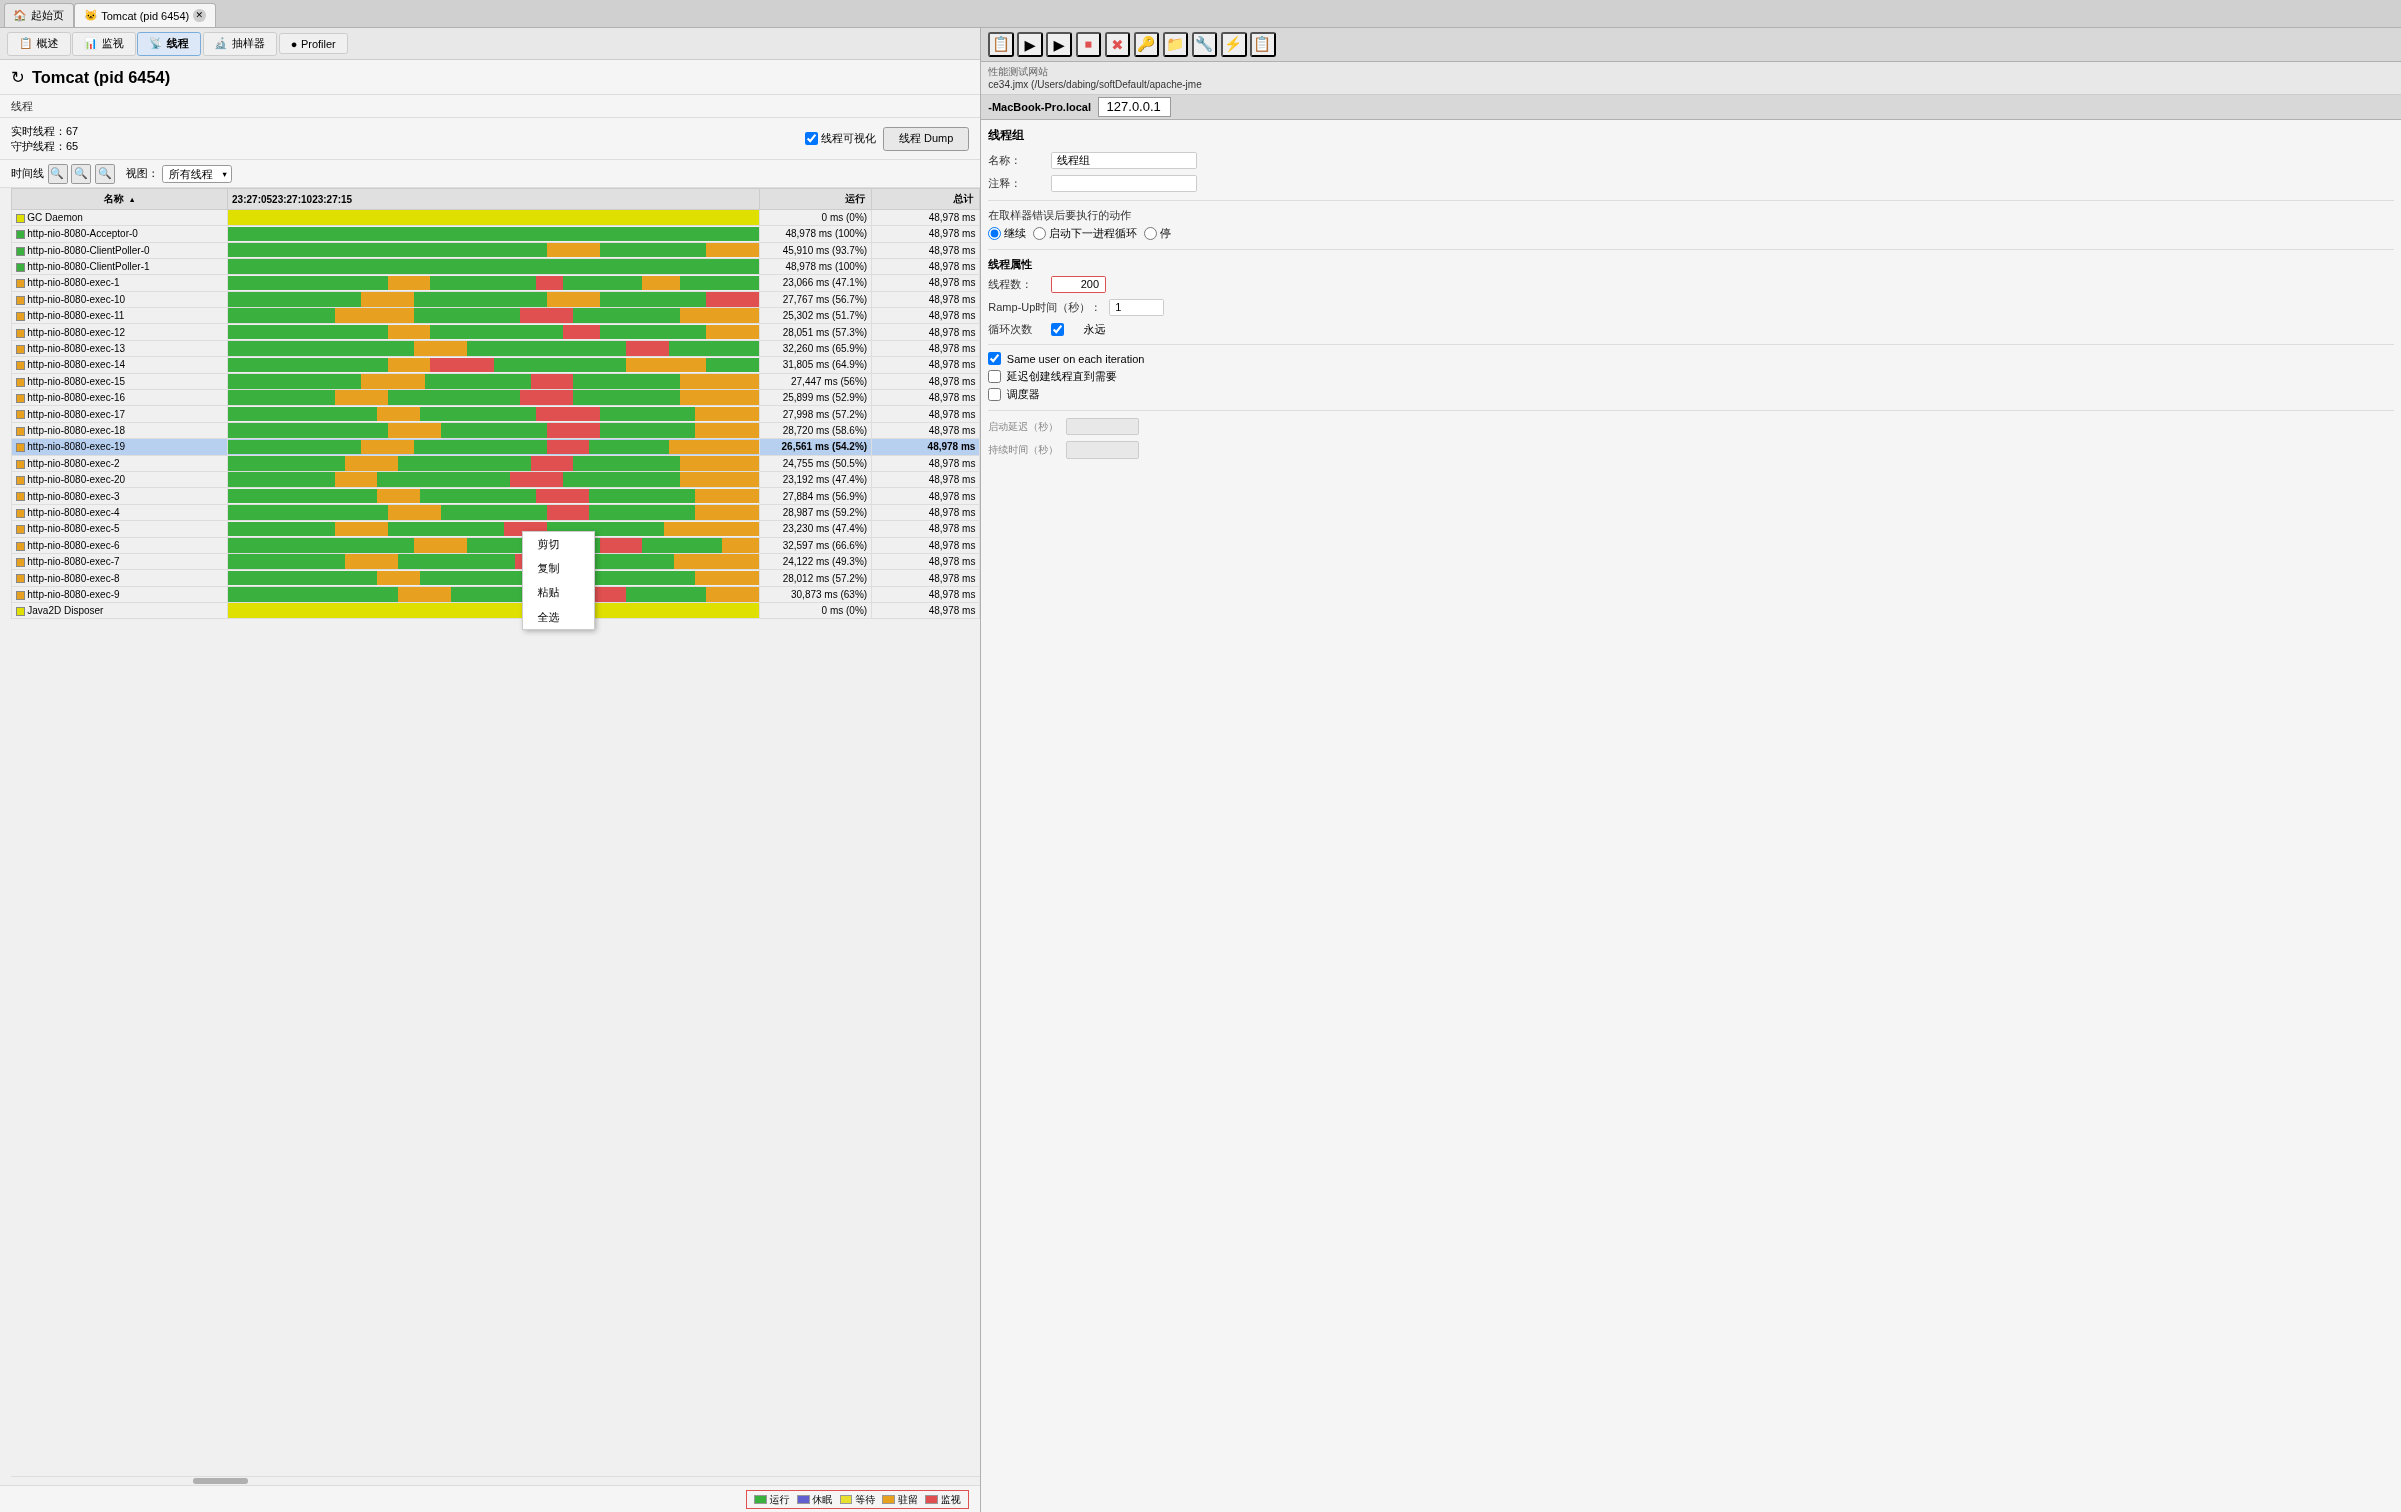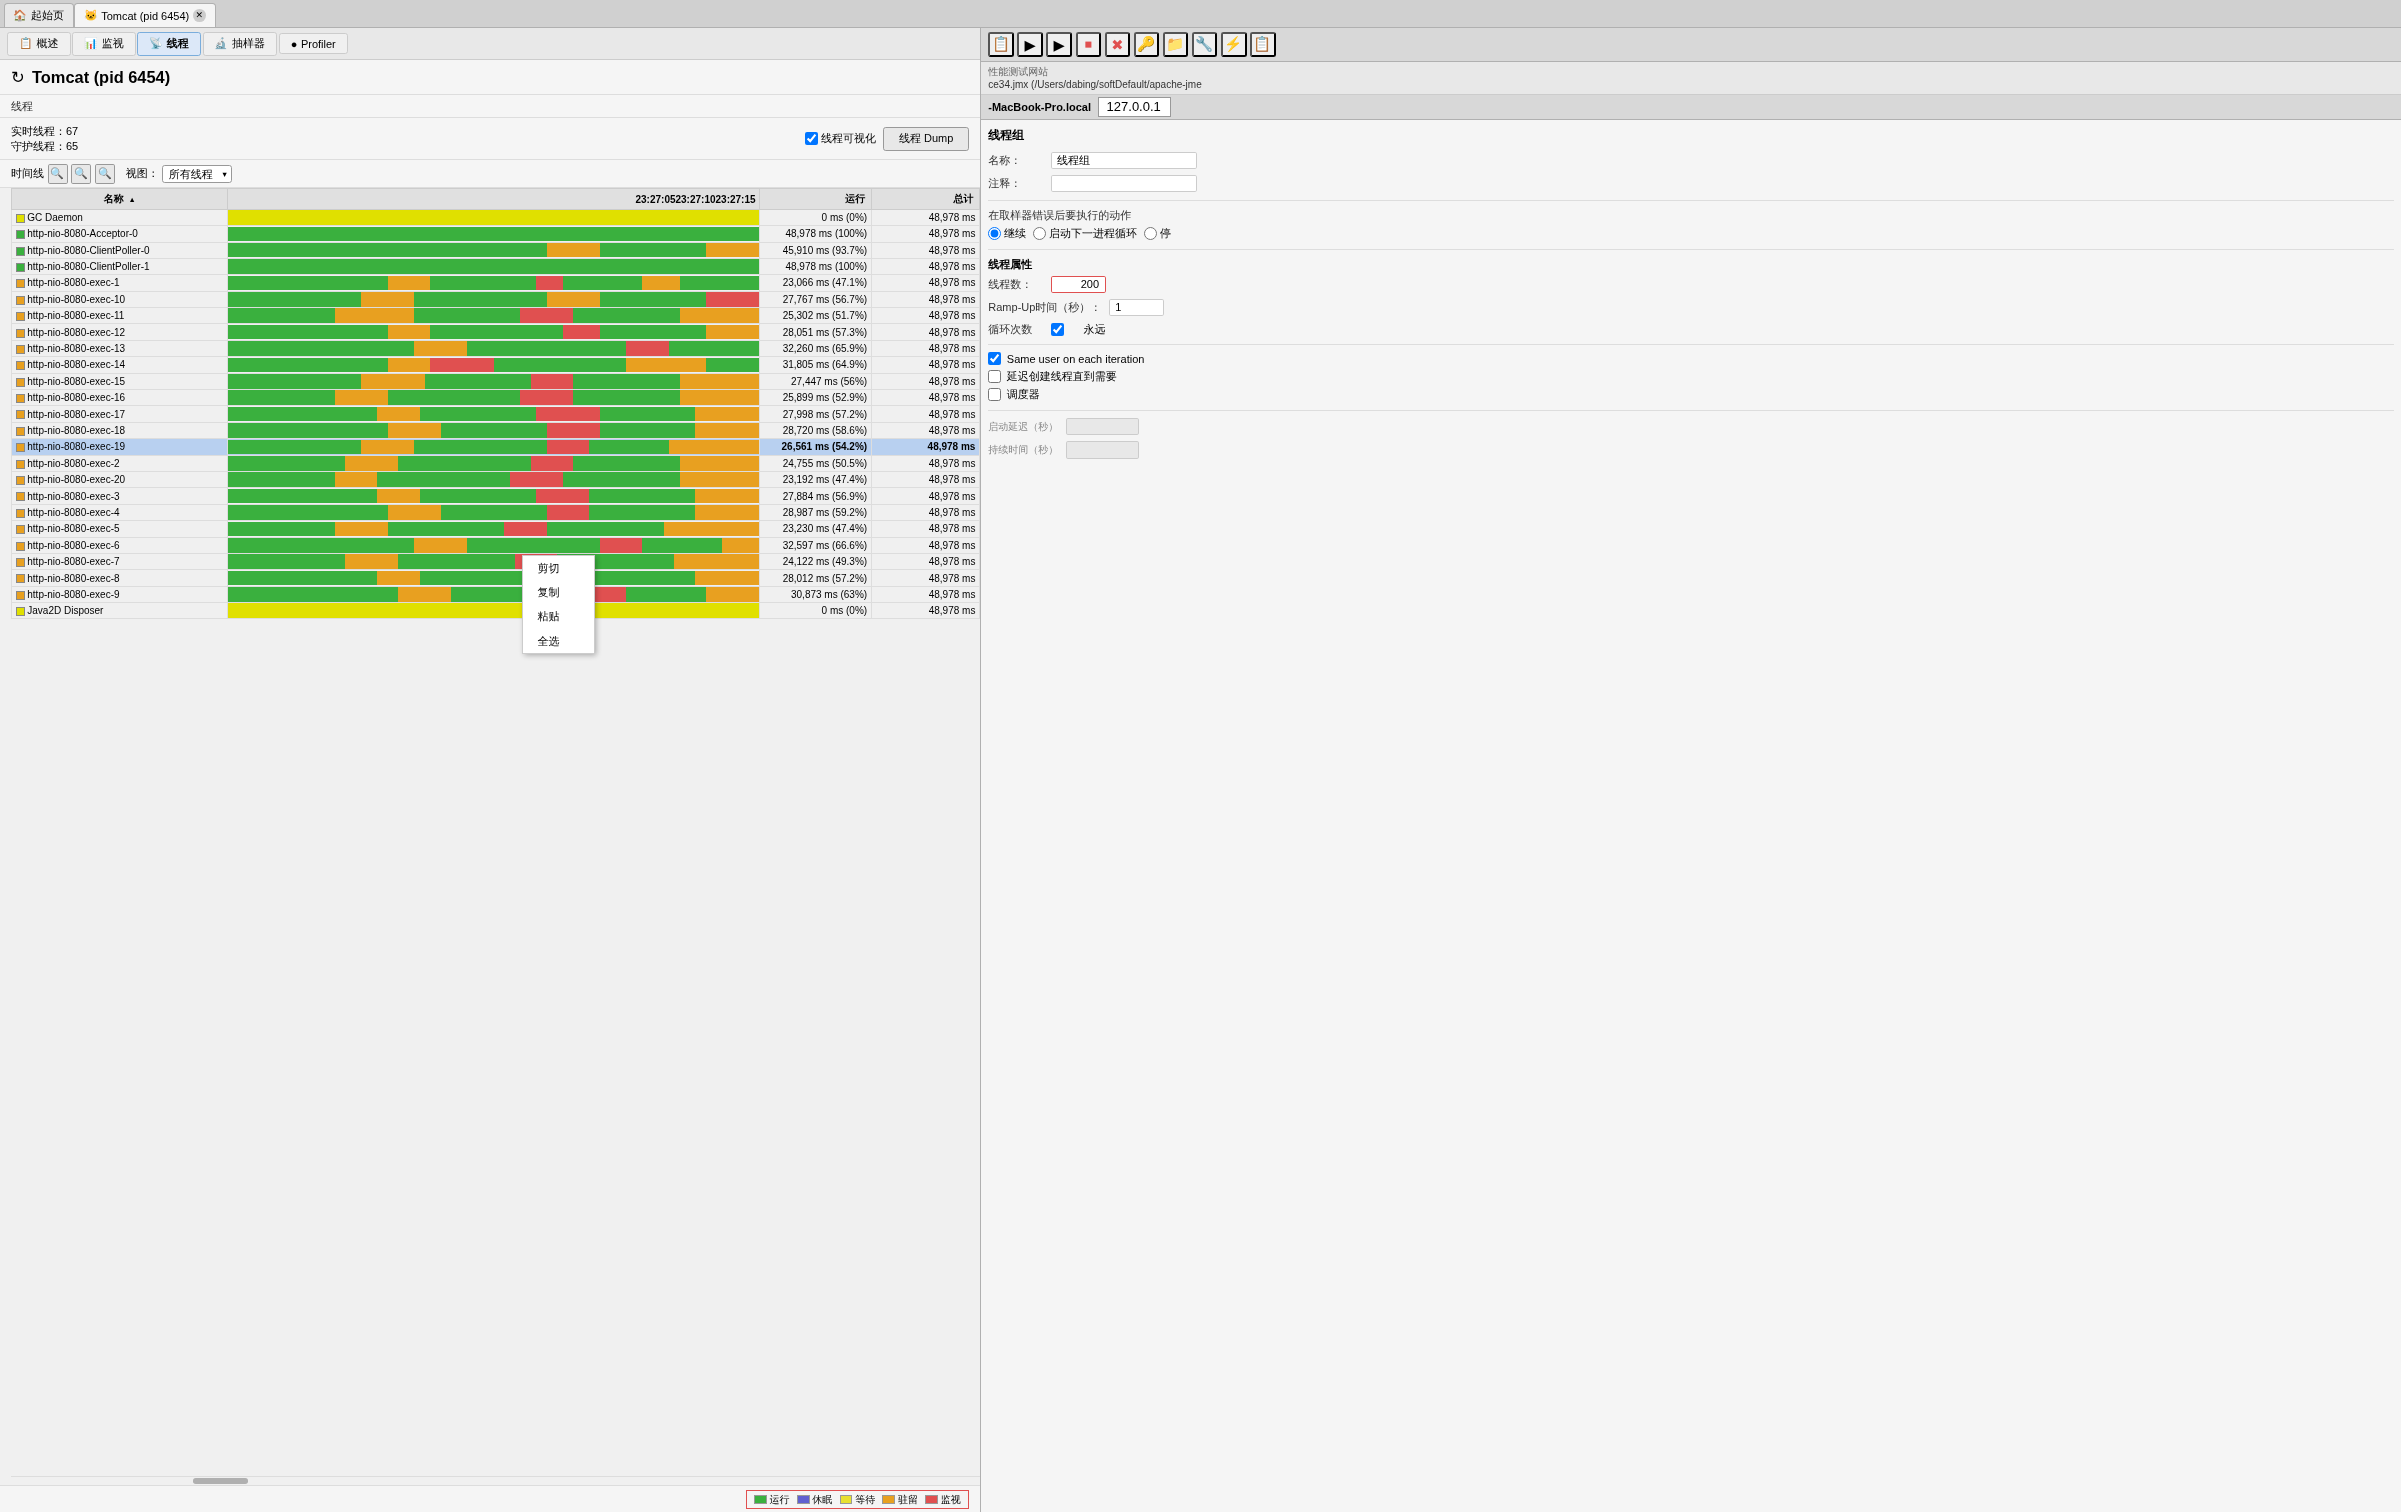--- a/index.html
+++ b/index.html
@@ -59,21 +59,21 @@
     .timeline-bar-chart { display: flex; height: 14.6px; width: 100%; }
     .bar-segment { height: 100%; }
 
     
     .legend-bar { display: flex; align-items: center; justify-content: flex-end; padding: 3.6px 11px; background: #f5f5f5; border-top: 0.9px solid #ddd; gap: 11px; font-size: 10px; }
     .legend-item { display: flex; align-items: center; gap: 2.7px; }
     .legend-color { width: 12.8px; height: 9px; border: 0.9px solid #999; }
     .legend-box { border: 1.8px solid #e05050; padding: 1.8px 7.3px; display: flex; align-items: center; gap: 7.3px; }
 
     
-    .context-menu { position: absolute; background: white; border: 0.9px solid #ccc; box-shadow: 1.8px 1.8px 5.5px rgba(0,0,0,0.3); z-index: 100; min-width: 73px; top: 367px; left: 511px; }
+    .context-menu { position: absolute; background: white; border: 0.9px solid #ccc; box-shadow: 1.8px 1.8px 5.5px rgba(0,0,0,0.3); z-index: 100; min-width: 73px; top: 343px; left: 511px; }
     .context-menu-item { padding: 4.6px 14.6px; cursor: pointer; font-size: 11px; }
 
     
     .right-panel { flex: 1; background: #f0f0f0; display: flex; flex-direction: column; }
 
     
     .right-main-toolbar { display: flex; align-items: center; padding: 3.6px 7.3px; background: #d8d8d8; border-bottom: 0.9px solid #b0b0b0; gap: 3.6px; }
     .toolbar-icon-btn { width: 25.5px; height: 25.5px; display: flex; align-items: center; justify-content: center; cursor: pointer; border-radius: 2.7px; font-size: 14.6px; }
 
     
@@ -184,21 +184,21 @@
 
     <div class="thread-table-container" style="position:relative;">
       <table class="thread-table">
         <thead>
           <tr>
             <th class="thread-name-cell">
               <span>名称</span>
               <span class="sort-arrow">▲</span>
             </th>
             <th class="timeline-cell">
-              <div style="display:flex;justify-content:flex-end;padding:0 3.6px;">
+              <div style="display:flex;justify-content:flex-start;padding:0 3.6px;">
                 <span>23:27:05</span>
                 <span>23:27:10</span>
                 <span>23:27:15</span>
               </div>
             </th>
             <th class="run-cell">运行</th>
             <th class="total-cell">总计</th>
           </tr>
         </thead>
         <tbody id="thread-tbody">

